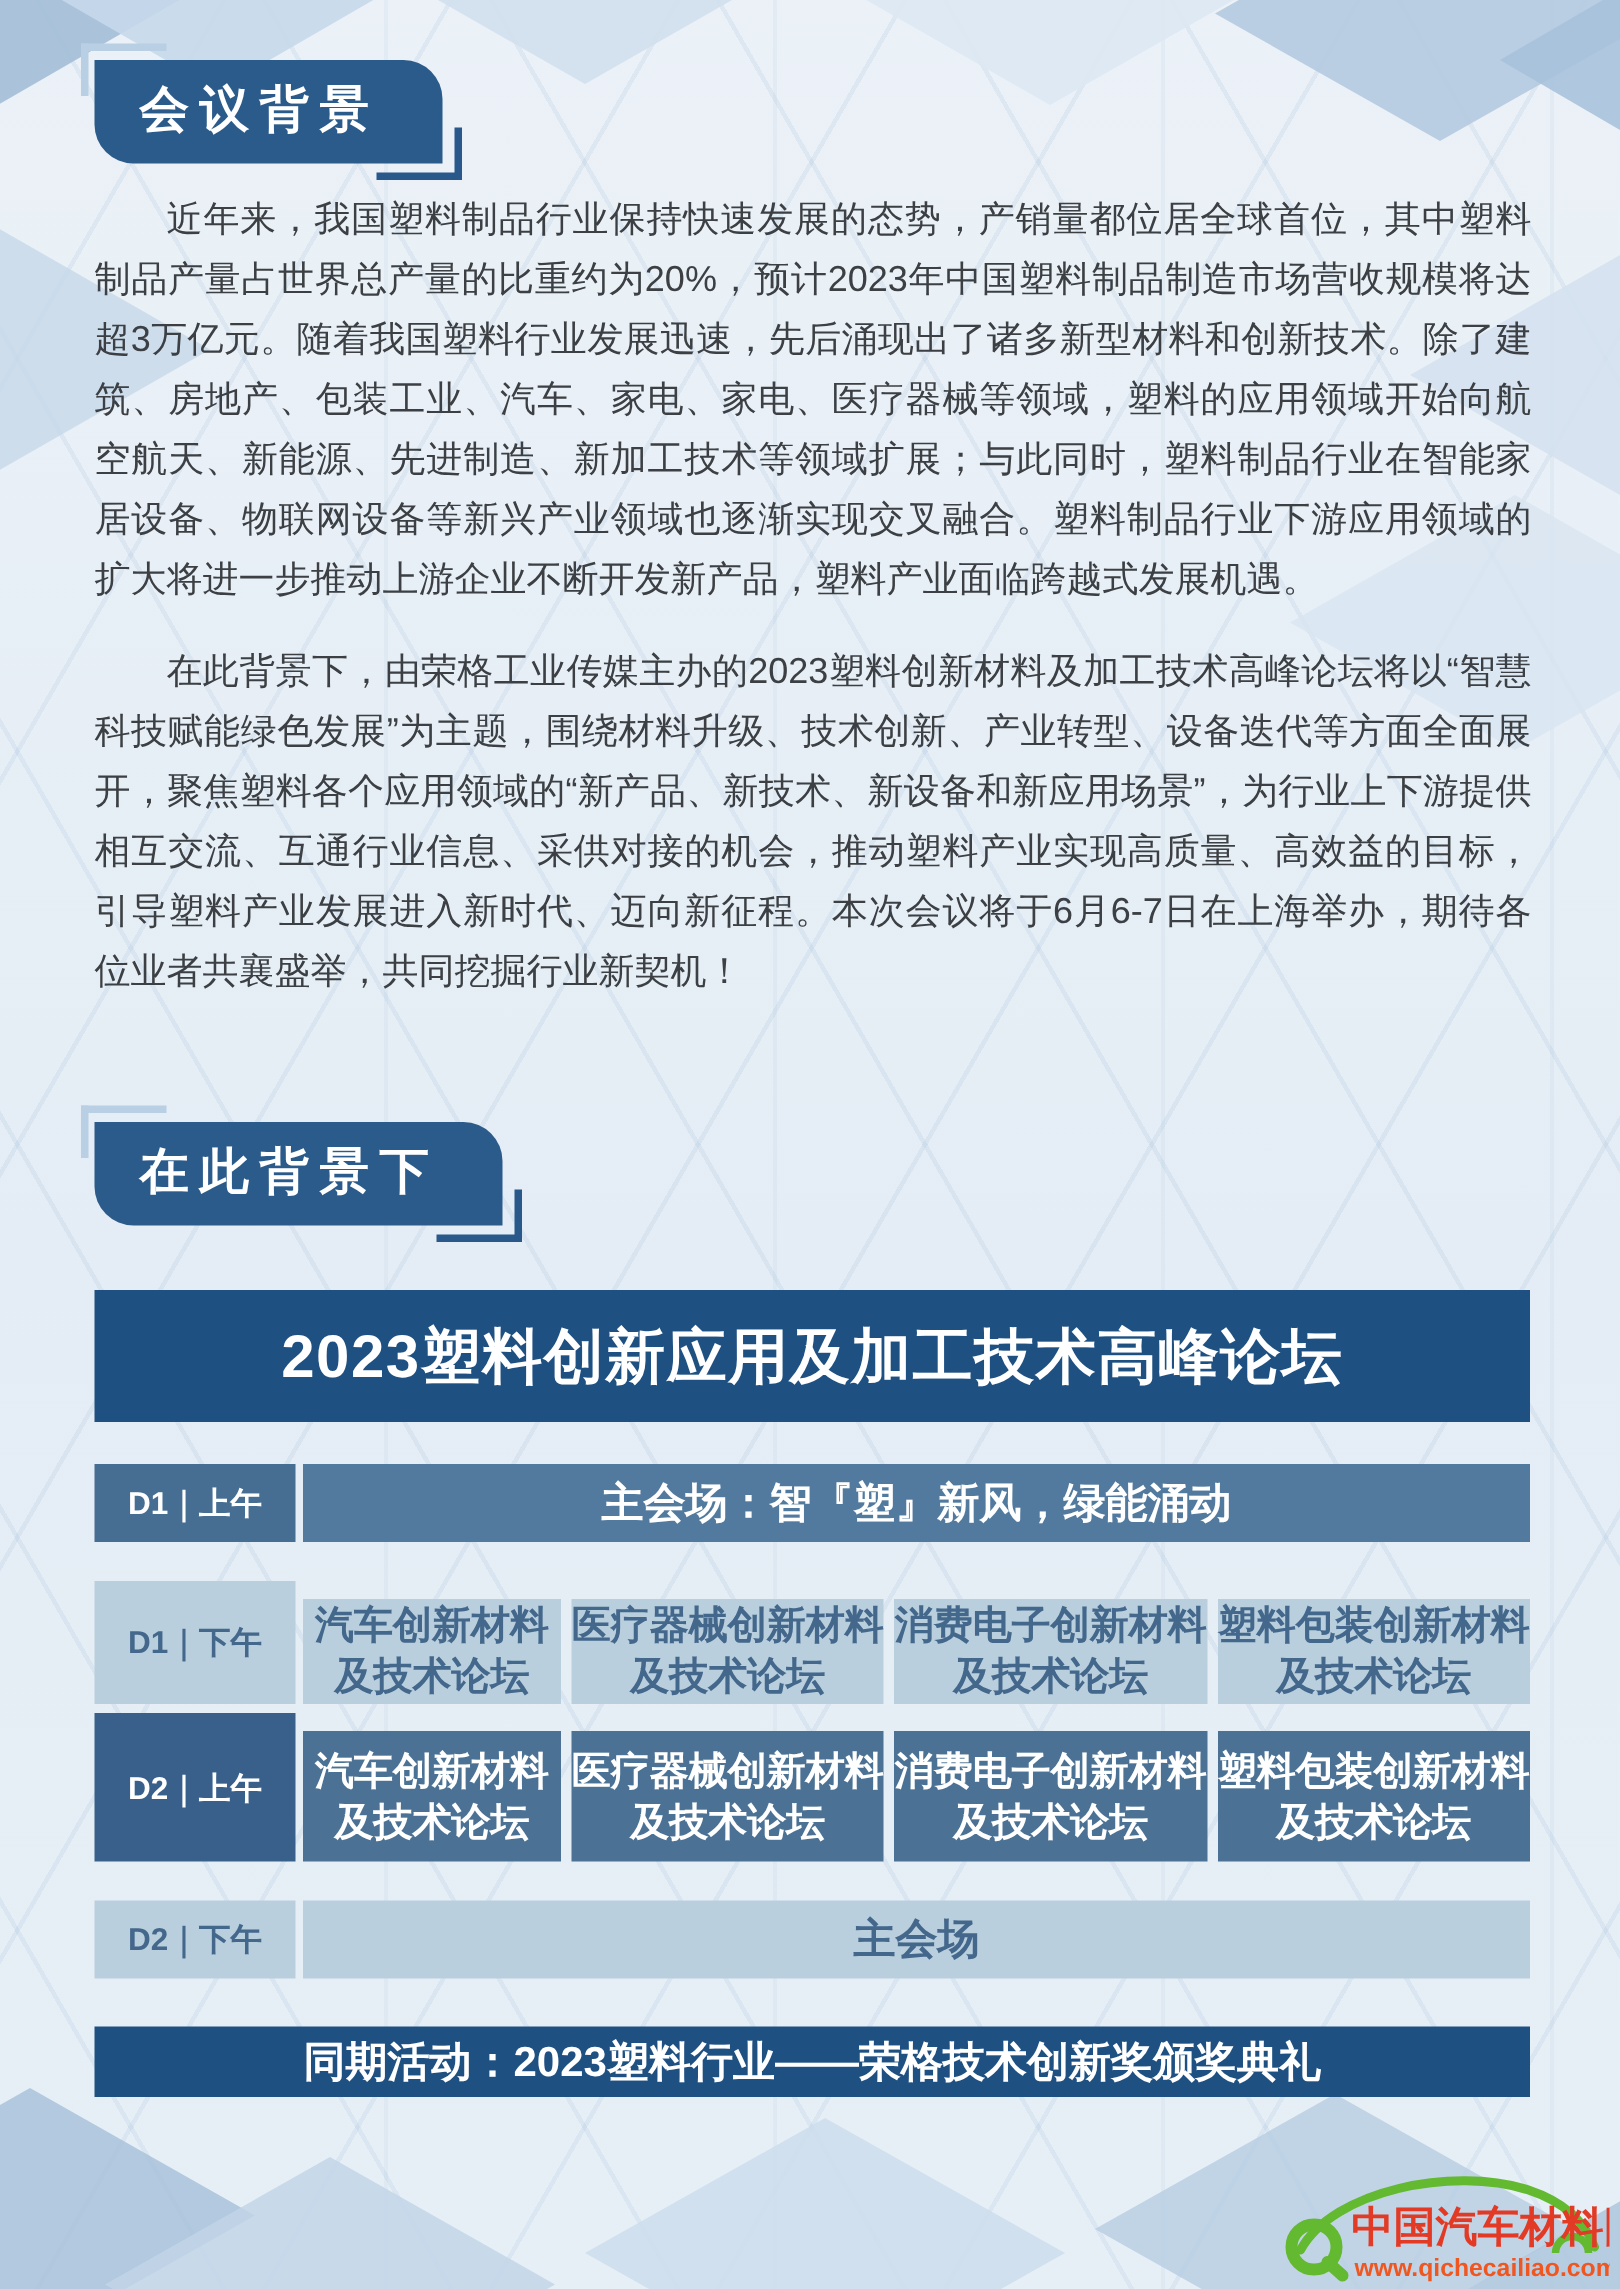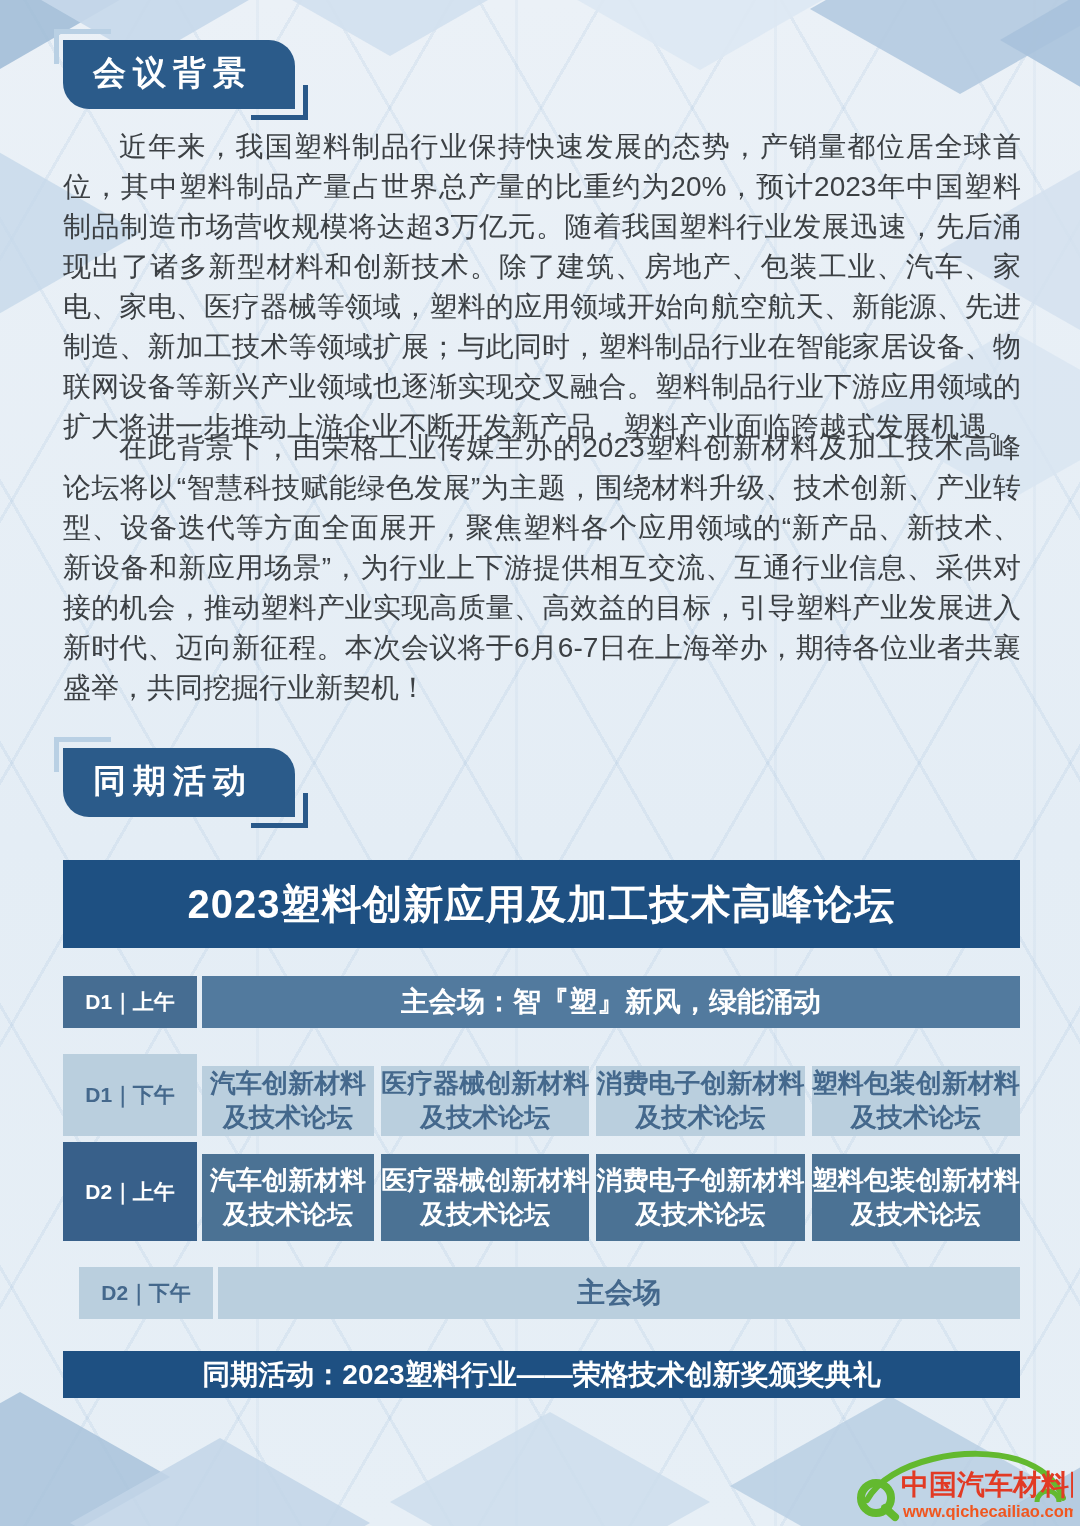--- a/index.html
+++ b/index.html
@@ -24,21 +24,21 @@
     background:#2b5b8a;color:#fff;font-weight:bold;font-size:33px;letter-spacing:7px;
     padding:11px 42px 13px 30px;border-radius:0 26px 0 26px;min-width:134px;
   }
   .brk-tl{position:absolute;left:-9px;top:-11px;width:52px;height:30px;
     border-left:5px solid #b9d0e4;border-top:5px solid #b9d0e4;}
   .brk-br{position:absolute;right:-13px;bottom:-11px;width:52px;height:30px;
     border-right:5px solid #29598a;border-bottom:5px solid #29598a;}
   
   .para{
     position:absolute;left:63px;width:958px;margin:0;
-    font-size:28px;line-height:40px;color:#3c4044;text-align:justify;text-indent:2em;
+    font-size:24px;line-height:40px;color:#3c4044;text-align:justify;text-indent:2em;
   }
   
   .forum{position:absolute;left:63px;top:860px;width:957px;}
   .bar{
     display:flex;align-items:center;justify-content:center;
     background:#1e5082;color:#fff;font-weight:bold;text-align:center;
   }
   .bar.title{height:88px;font-size:40px;letter-spacing:1px;margin-bottom:28px;}
   .bar.footer{height:47px;font-size:28px;}
   .t-row{display:flex;gap:5px;}
@@ -52,21 +52,21 @@
   }
   .cells{display:flex;gap:7px;flex:1;margin-top:12px;}
   .cell{
     flex:1;display:flex;flex-direction:column;align-items:center;justify-content:center;
     font-weight:bold;font-size:26px;line-height:1.3;text-align:center;
   }
   .cell.c1{flex:0 0 172px;}
   .row-d1am{height:52px;margin-bottom:26px;}
   .row-d1pm{height:82px;margin-bottom:6px;border-radius:15px;}
   .row-d2am{height:99px;margin-bottom:26px;}
-  .row-d2pm{height:52px;margin-bottom:32px;margin-left:16px;}
+  .row-d2pm{height:52px;margin-bottom:32px;}
   .row-d1am .lbl{background:#466d92;color:#fff;}
   .row-d1am .span-cell{background:#527a9e;color:#fff;}
   .row-d1pm .lbl,.row-d1pm .cell{background:#bacfde;color:#44688c;}
   .row-d2am .lbl{background:#38608a;color:#fff;}
   .row-d2am .cell{background:#4b7294;color:#fff;}
   .row-d2pm .lbl,.row-d2pm .span-cell{background:#bacfde;color:#44688c;}
   
   .logo{position:absolute;left:851px;top:1440px;width:222px;height:84px;}
 </style>
 </head>
@@ -97,21 +97,21 @@
       <span class="brk-br"></span>
     </div>
   </div>
 
   <p class="para" style="top:127px;">近年来，我国塑料制品行业保持快速发展的态势，产销量都位居全球首位，其中塑料制品产量占世界总产量的比重约为20%，预计2023年中国塑料制品制造市场营收规模将达超3万亿元。随着我国塑料行业发展迅速，先后涌现出了诸多新型材料和创新技术。除了建筑、房地产、包装工业、汽车、家电、家电、医疗器械等领域，塑料的应用领域开始向航空航天、新能源、先进制造、新加工技术等领域扩展；与此同时，塑料制品行业在智能家居设备、物联网设备等新兴产业领域也逐渐实现交叉融合。塑料制品行业下游应用领域的扩大将进一步推动上游企业不断开发新产品，塑料产业面临跨越式发展机遇。</p>
   <p class="para" style="top:428px;">在此背景下，由荣格工业传媒主办的2023塑料创新材料及加工技术高峰论坛将以“智慧科技赋能绿色发展”为主题，围绕材料升级、技术创新、产业转型、设备迭代等方面全面展开，聚焦塑料各个应用领域的“新产品、新技术、新设备和新应用场景”，为行业上下游提供相互交流、互通行业信息、采供对接的机会，推动塑料产业实现高质量、高效益的目标，引导塑料产业发展进入新时代、迈向新征程。本次会议将于6月6-7日在上海举办，期待各位业者共襄盛举，共同挖掘行业新契机！</p>
 
   <div class="sec-head" style="top:748px;">
     <div class="sec-box">
       <span class="brk-tl"></span>
-      <span>同期活动</span>
+      <span>在此背景下</span>
       <span class="brk-br"></span>
     </div>
   </div>
 
   <div class="forum">
 
     <div class="bar title">2023塑料创新应用及加工技术高峰论坛</div>
 
     <div class="t-row row-d1am">
       <div class="lbl">D1｜上午</div>

